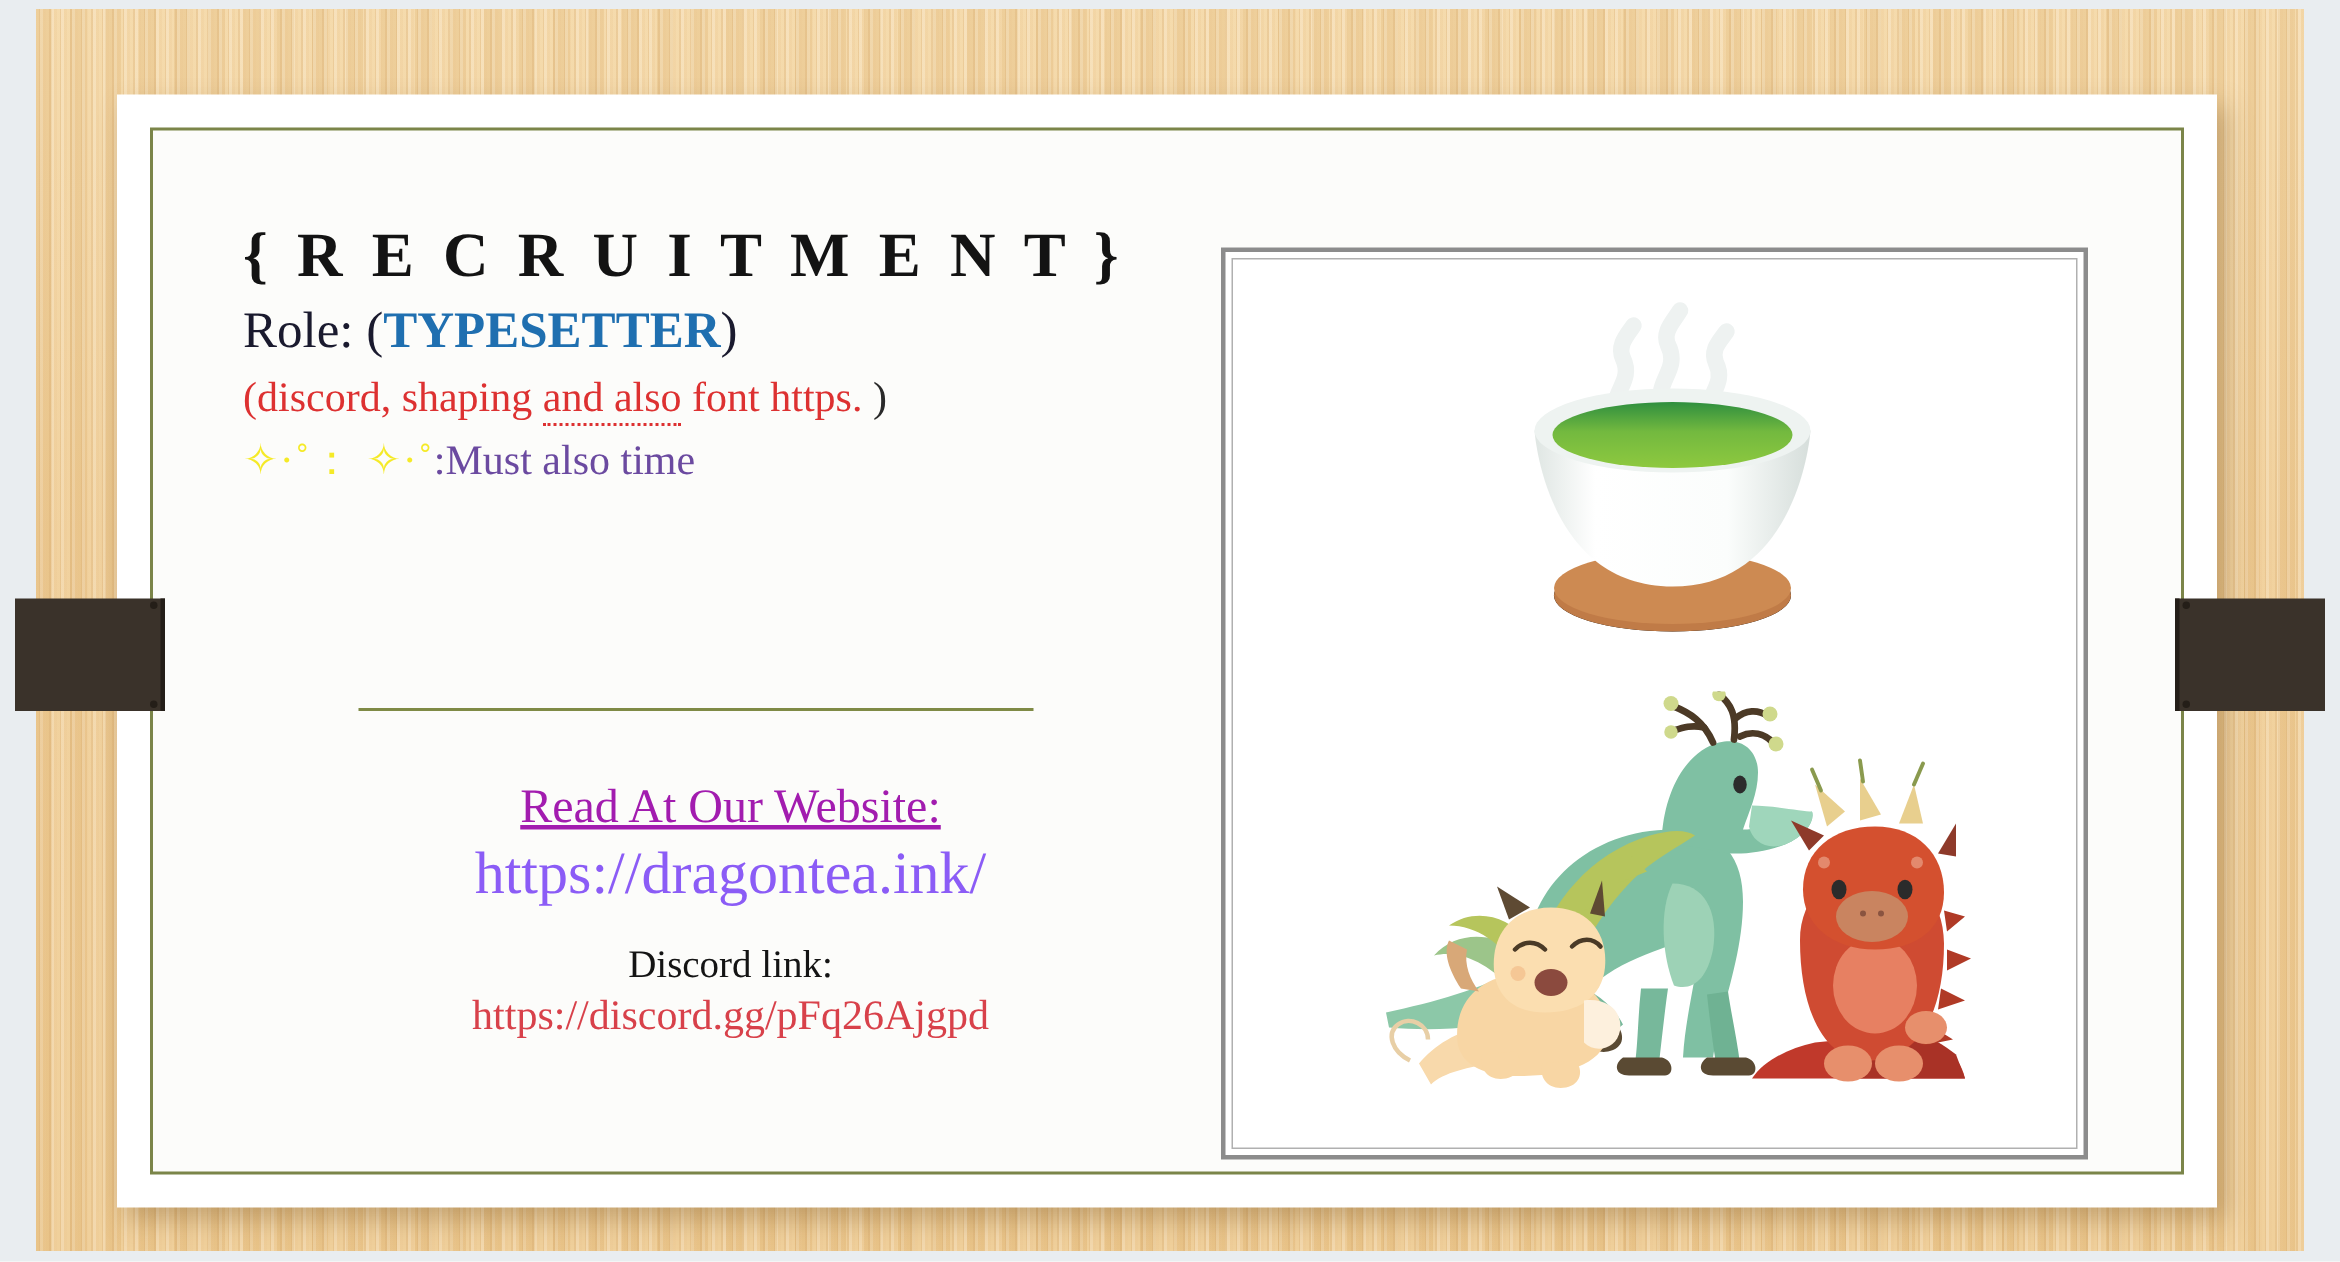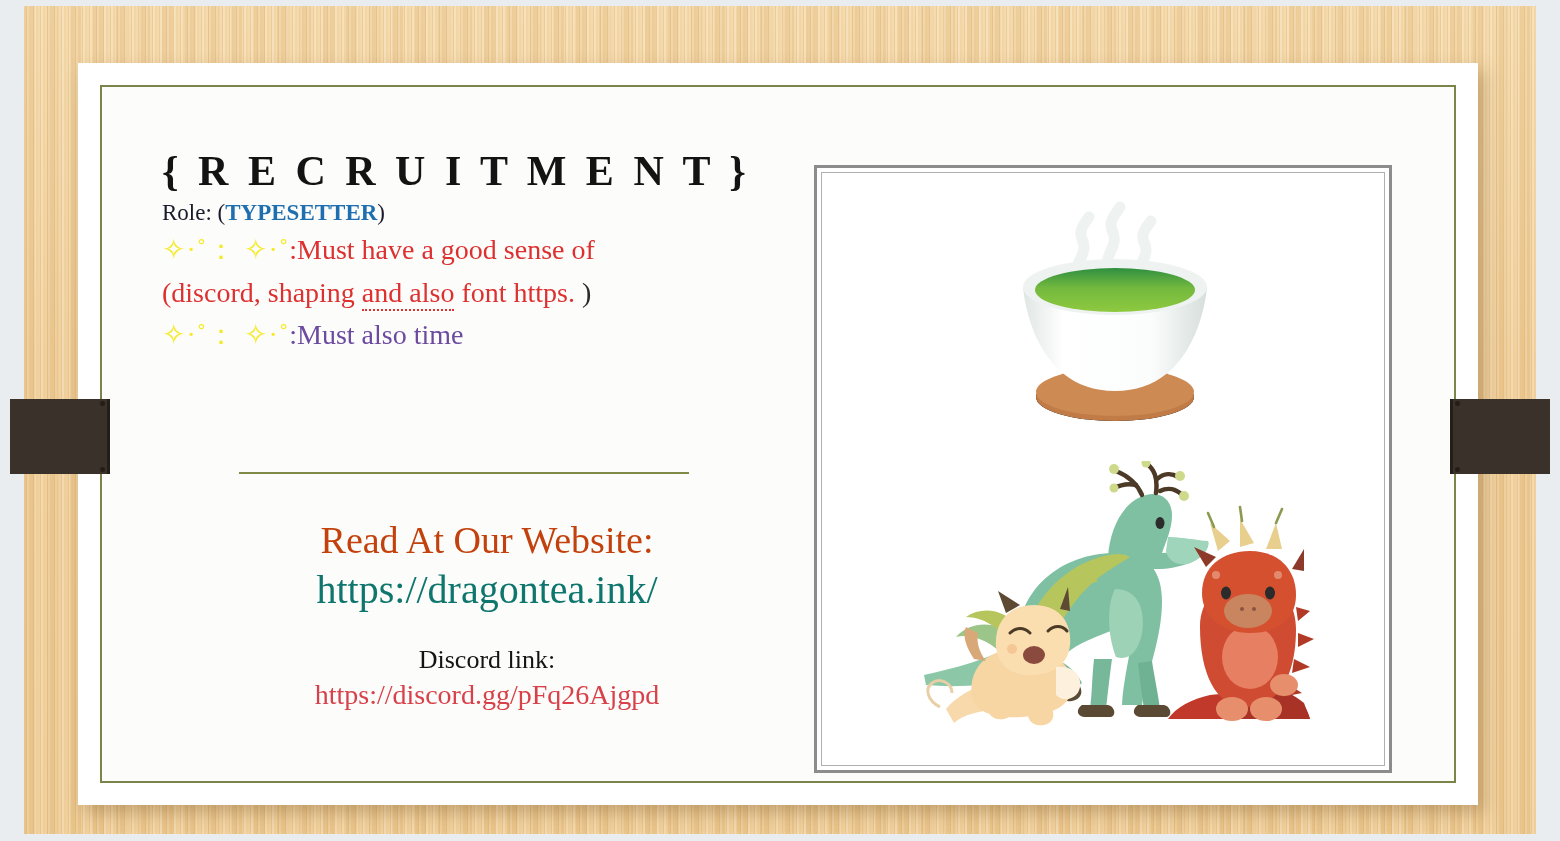--- a/index.html
+++ b/index.html
@@ -96,21 +96,21 @@
   .heading-recruitment {
     font-size: 42px;
     font-weight: bold;
     letter-spacing: 4.5px;
     color: #131313;
     white-space: nowrap;
     line-height: 1.18;
   }
 
   .role-line {
-    font-size: 23px;
+    font-size: 34px;
     color: #1a1a2e;
     line-height: 1.42;
     white-space: nowrap;
   }
   .role-value {
     font-weight: bold;
     color: #1f6fb0;
   }
 
   .bullet-line {
@@ -142,33 +142,34 @@
 
   
   #website-block {
     position: absolute;
     left: 60px;
     top: 430px;
     width: 650px;
     text-align: center;
   }
   .read-at {
-    font-size: 38px;
-    color: #c2410c;
+    font-size: 32px;
+    color: #a21caf;
     line-height: 1.26;
+    text-decoration: underline;
   }
   .site-url {
     font-size: 40px;
-    color: #0f766e;
+    color: #8b5cf6;
     line-height: 1.26;
   }
   .discord-label {
     font-size: 26px;
     color: #141414;
-    margin-top: 28px;
+    margin-top: 18px;
     line-height: 1.3;
   }
   .discord-url {
     font-size: 28px;
     color: #d8414a;
     line-height: 1.3;
     text-align: center;
   }
 
   
@@ -207,23 +208,20 @@
   <div id="card-inner">
 
     <div id="text-column">
 
       <div class="heading-recruitment">{ R E C R U I T M E N T }</div>
 
       <div class="role-line">
         <span>Role: (</span><span class="role-value">TYPESETTER</span><span>)</span>
       </div>
 
-      <div class="bullet-line">
-        <span class="sparkles">✧·˚： ✧·˚</span><span class="text-red">:</span><span class="text-red">Must have a good sense of</span>
-      </div>
       <div class="bullet-line">
         <span class="text-red">(discord, shaping </span><span class="text-red dotted-underline">and also</span><span class="text-red"> font https.</span><span class="paren-dark"> )</span>
       </div>
 
       <div class="bullet-line">
         <span class="sparkles">✧·˚： ✧·˚</span><span class="text-purple">:</span><span class="text-purple">Must also time</span>
       </div>
     </div>
 
     <div id="divider"></div>

